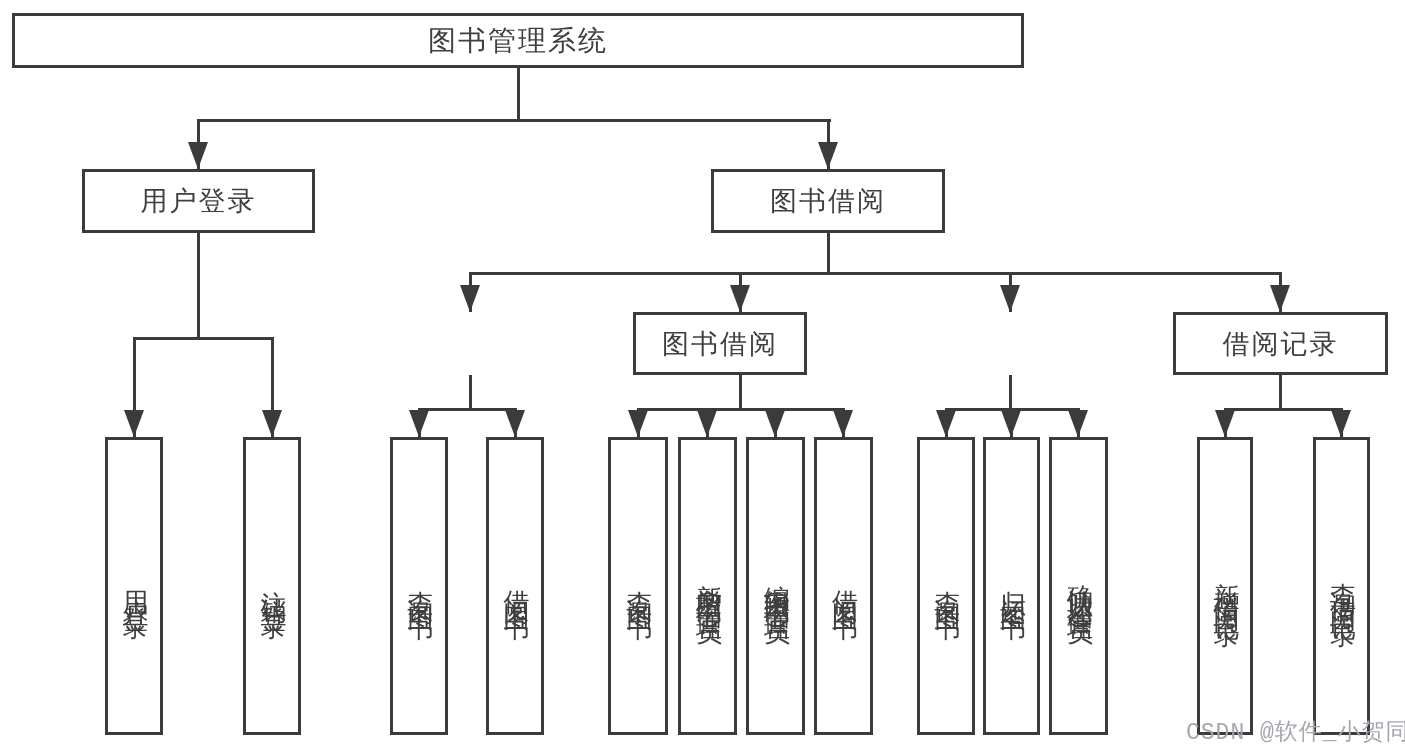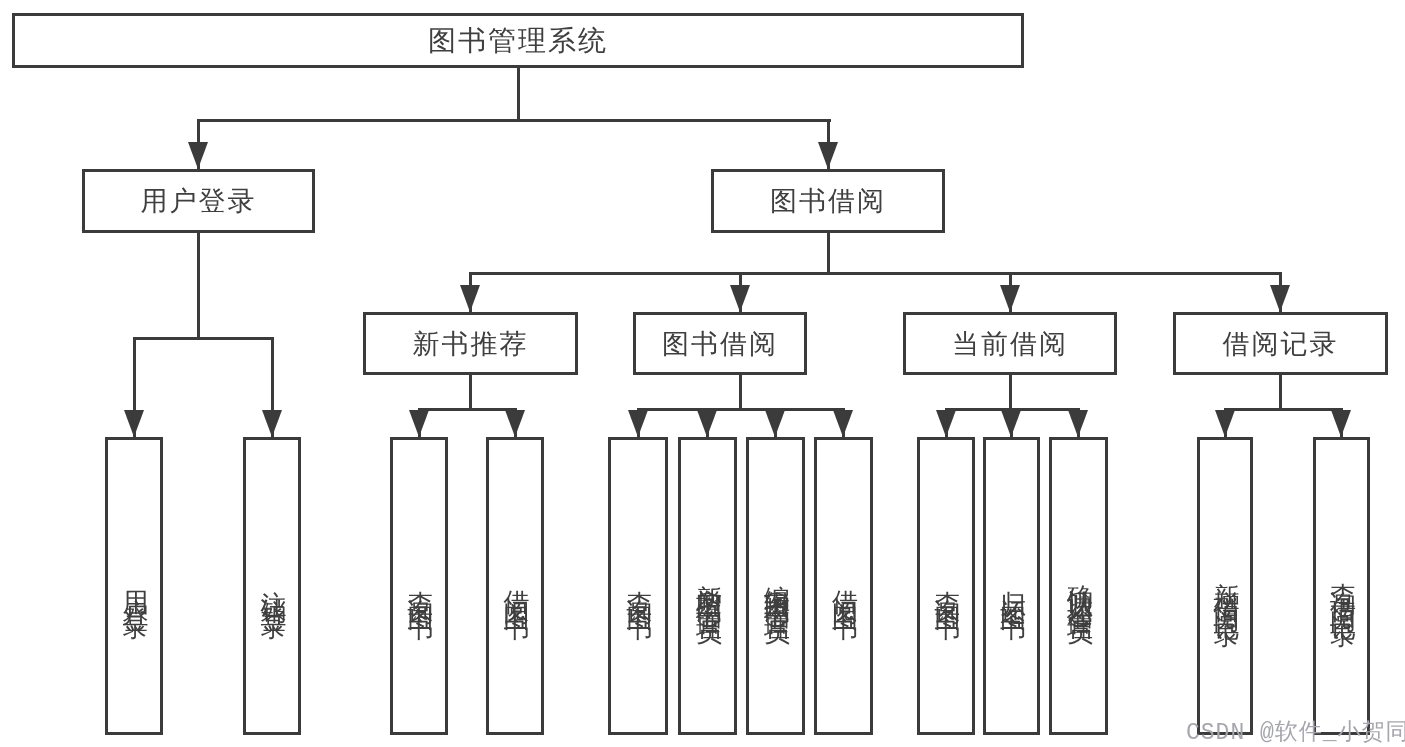--- a/index.html
+++ b/index.html
@@ -41,28 +41,22 @@
     <span class="root-label">图书管理系统</span>
   </div>
 
   <div class="box" style="left:82px; top:169px; width:233px; height:64px;">
     <span class="hlabel">用户登录</span>
   </div>
   <div class="box" style="left:711px; top:169px; width:234px; height:64px;">
     <span class="hlabel">图书借阅</span>
   </div>
 
-  <div class="box" style="left:363px; top:312px; width:215px; height:63px;">
-    <span class="hlabel">新书推荐</span>
-  </div>
   <div class="box" style="left:633px; top:312px; width:174px; height:63px;">
     <span class="hlabel">图书借阅</span>
-  </div>
-  <div class="box" style="left:903px; top:312px; width:214px; height:63px;">
-    <span class="hlabel">当前借阅</span>
   </div>
   <div class="box" style="left:1173px; top:312px; width:215px; height:63px;">
     <span class="hlabel">借阅记录</span>
   </div>
 
   <div class="box vbox vshort" style="left:105px; top:437px; width:58px; height:298px;">用户登录</div>
   <div class="box vbox vshort" style="left:243px; top:437px; width:58px; height:298px;">注销登录</div>
 
   <div class="box vbox vshort" style="left:390px; top:437px; width:58px; height:298px;">查询图书</div>
   <div class="box vbox vshort" style="left:486px; top:437px; width:58px; height:298px;">借阅图书</div>

